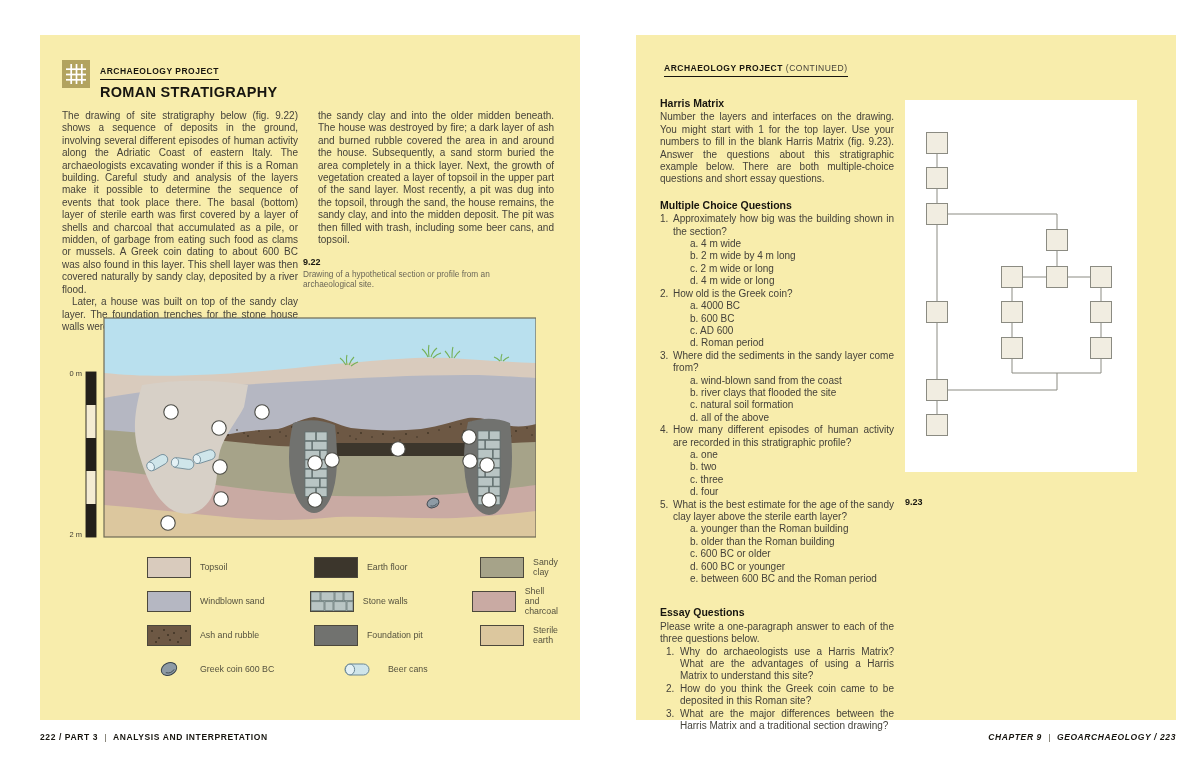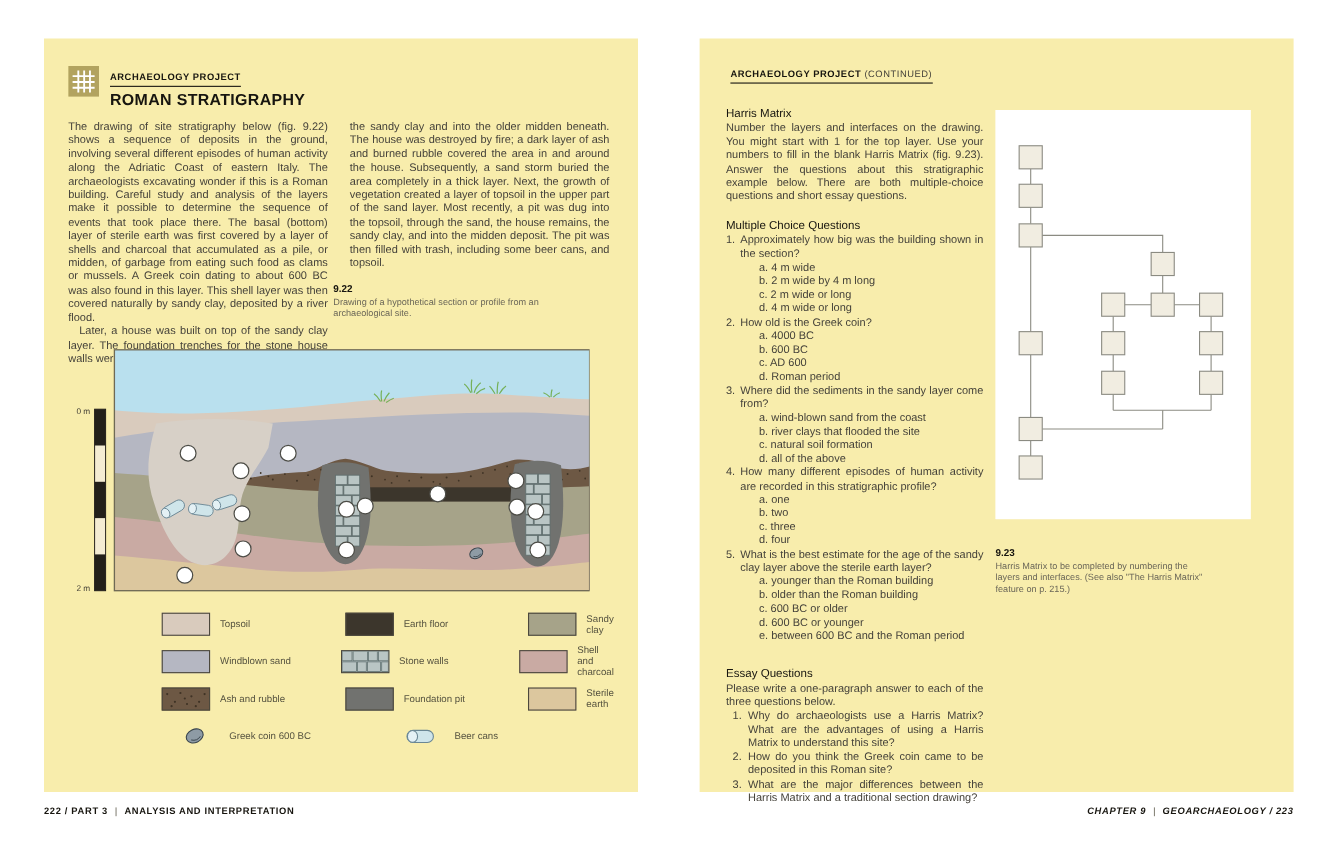--- a/index.html
+++ b/index.html
@@ -32,26 +32,26 @@
 
   
   .strat-svg{position:absolute;left:16px;top:280px;}
   .legend{position:absolute;left:63px;top:521px;width:455px;}
   .lrow{display:flex;margin-bottom:12px;height:22px;}
   .lcell{display:flex;align-items:center;padding-left:44px;}
   .lcell.w1{width:144px;} .lcell.w2{width:143px;} .lcell.w3{flex:1;}
   .sw{width:44px;height:21px;border:1px solid #4c483c;box-sizing:border-box;position:relative;flex:none;}
   .sw svg{position:absolute;left:0;top:0;}
   .llabel{font-size:8.8px;color:#55523f;margin-left:9px;}
-  .symcell{display:flex;align-items:center;justify-content:center;}
+  .symcell{display:flex;align-items:center;}
   .symbox{width:44px;height:22px;display:flex;align-items:center;justify-content:center;flex:none;}
 
   
   .rcol{position:absolute;left:24px;top:62px;width:234px;font-size:10px;line-height:12.4px;color:#45423a;}
-  .h-bold{font-size:10.5px;font-weight:normal;color:#17150f;margin:0 0 2px 0;}
+  .h-bold{font-size:10.5px;font-weight:bold;color:#17150f;margin:0 0 2px 0;}
   .rcol p{margin:0 0 0 0;text-align:justify;}
   .sec-gap{height:13px;}
   .q{display:flex;}
   .q-num{width:13px;flex:none;}
   .q-text{flex:1;text-align:justify;}
   .opt{padding-left:30px;}
   .ess{display:flex;padding-left:6px;}
   .ess-num{width:14px;flex:none;}
   .ess-text{flex:1;text-align:justify;}
 
@@ -470,21 +470,20 @@
         <rect x="96.5" y="201.5" width="21" height="21"></rect>
         <rect x="96.5" y="237.5" width="21" height="21"></rect>
         <rect x="185.5" y="201.5" width="21" height="21"></rect>
         <rect x="185.5" y="237.5" width="21" height="21"></rect>
       </g>
     </svg>
   </div>
 
   <div class="figcap cap923">
     <b>9.23</b>
-    <span>Harris Matrix to be completed by numbering the layers and interfaces. (See also "The Harris Matrix" feature on p. 215.)</span>
   </div>
 </div>
 
 <div class="footer fl">
   <span>222 / PART 3</span><span class="sep"></span><span>ANALYSIS AND INTERPRETATION</span>
 </div>
 <div class="footer fr">
   <span>CHAPTER 9</span><span class="sep"></span><span>GEOARCHAEOLOGY / 223</span>
 </div>
 

